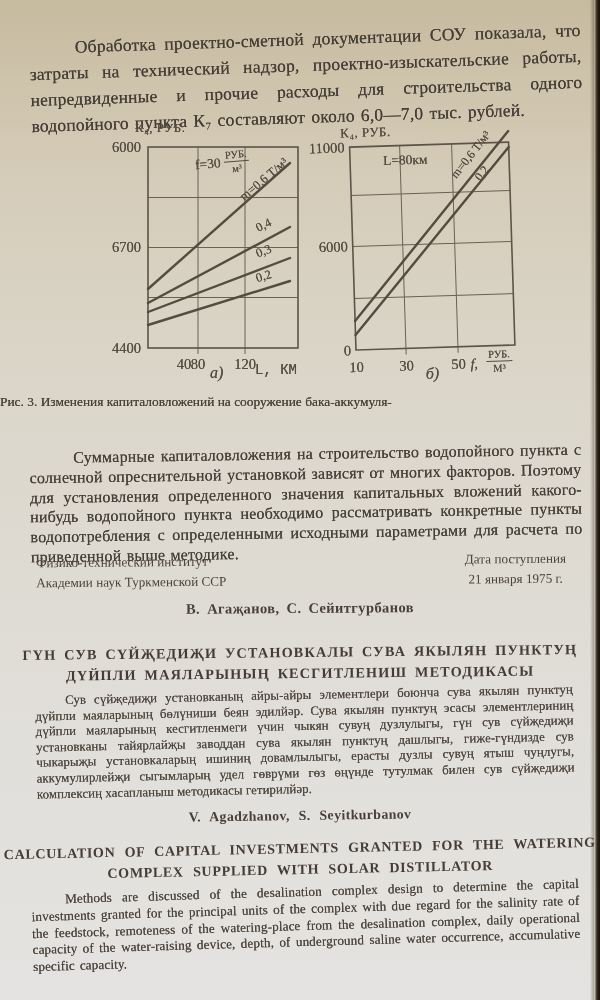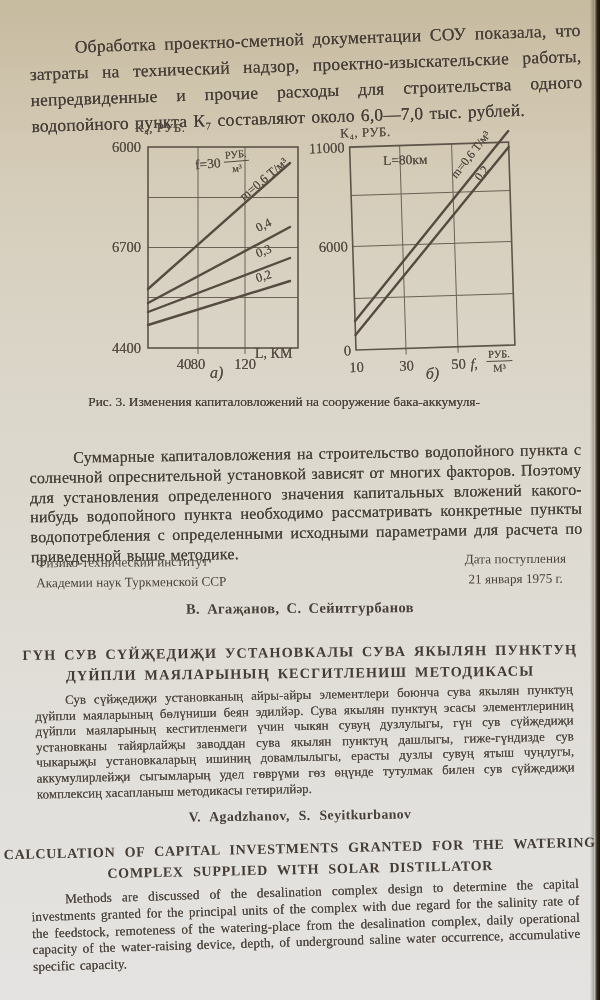--- a/index.html
+++ b/index.html
@@ -36,21 +36,21 @@
   .ax-title{font-size:13px;letter-spacing:.5px;}
   .ytick{font-size:14.5px;text-align:right;width:42px;}
   .xtick{font-size:14.5px;text-align:center;width:24px;}
   .panel-lab{font-size:16px;font-style:italic;}
   .line-lab{font-size:12.5px;}
   .inner-lab{font-size:13.5px;display:flex;align-items:center;gap:3px;}
   .frac{display:inline-flex;flex-direction:column;align-items:center;line-height:1.05;font-size:10.5px;}
   .frac .num{border-bottom:1px solid #564c42;padding:0 2px 1px 2px;}
   .frac .den{padding-top:1px;}
   .caption{
-    position:absolute;left:0;top:393px;width:480px;text-align:right;
+    position:absolute;left:0;top:393px;width:480px;text-align:left;
     font-size:13.4px;line-height:17.5px;color:#4b433c;text-shadow:0 0 .4px currentColor;
   }
   .byline{position:absolute;left:0;top:551px;width:600px;font-size:13.2px;line-height:20px;color:#4b433c;transform:rotate(-0.5deg);}
   .institute{position:absolute;left:36px;top:0;text-align:left;}
   .submission{position:absolute;right:34px;top:0;text-align:center;}
   .authors-ru{
     position:absolute;left:0;top:600px;width:600px;text-align:center;
     font-size:14.5px;font-weight:bold;letter-spacing:.4px;word-spacing:3px;color:#473f38;transform:rotate(-0.4deg);
   }
   .title-tk{
@@ -101,21 +101,21 @@
           <path d="M53,207 L195,163"></path>
         </g>
       </svg>
       <div class="clabel ax-title" style="left:40px;top:2px;">К₄, РУБ.</div>
       <div class="clabel ytick" style="left:4px;top:21px;">6000</div>
       <div class="clabel ytick" style="left:4px;top:121px;">6700</div>
       <div class="clabel ytick" style="left:4px;top:222px;">4400</div>
       <div class="clabel xtick" style="left:41px;top:238px;margin-left:36px;">40</div>
       <div class="clabel xtick" style="left:91px;top:238px;">80</div>
       <div class="clabel xtick" style="left:138px;top:238px;">120</div>
-      <div class="clabel" style="left:160px;top:228px;font-size:14px;">L, КМ</div>
+      <div class="clabel" style="left:160px;top:244px;font-size:14px;font-family:Liberation Mono, monospace;">L, КМ</div>
       <div class="clabel inner-lab" style="left:100px;top:32px;transform:rotate(-5deg);">
         <span>f=30</span>
         <span class="frac">
           <span class="num">РУБ.</span>
           <span class="den">м³</span>
         </span>
       </div>
       <div class="clabel line-lab" style="left:140px;top:54px;transform:rotate(-40deg);">m=0,6 Т/м³</div>
       <div class="clabel line-lab" style="left:161px;top:100px;transform:rotate(-26deg);">0,4</div>
       <div class="clabel line-lab" style="left:161px;top:126px;transform:rotate(-21deg);">0,3</div>

